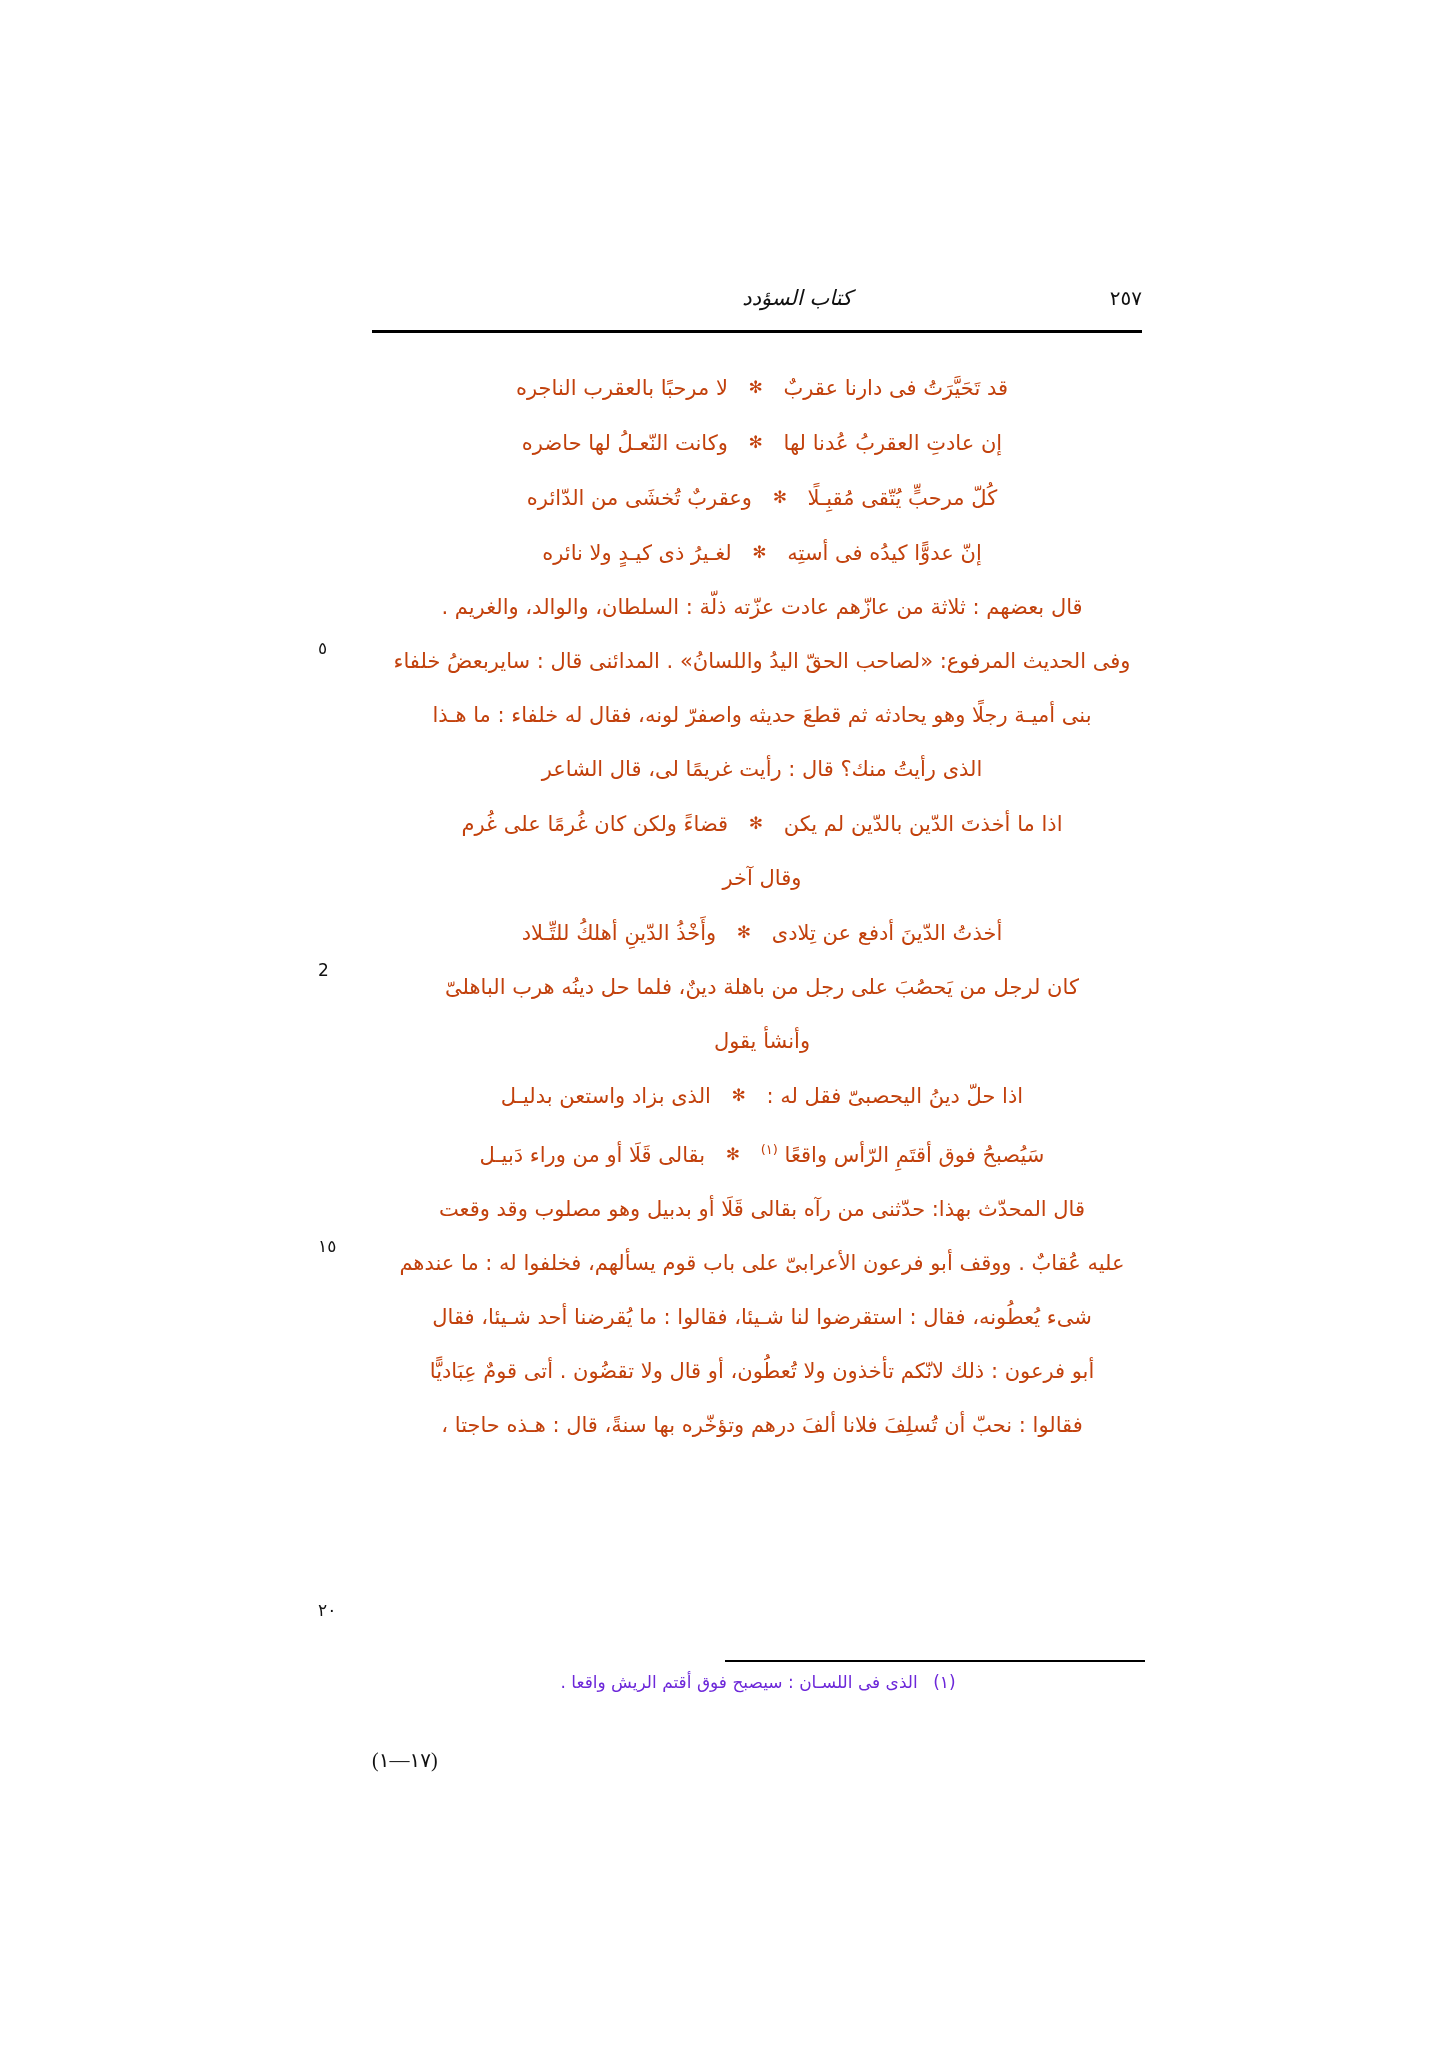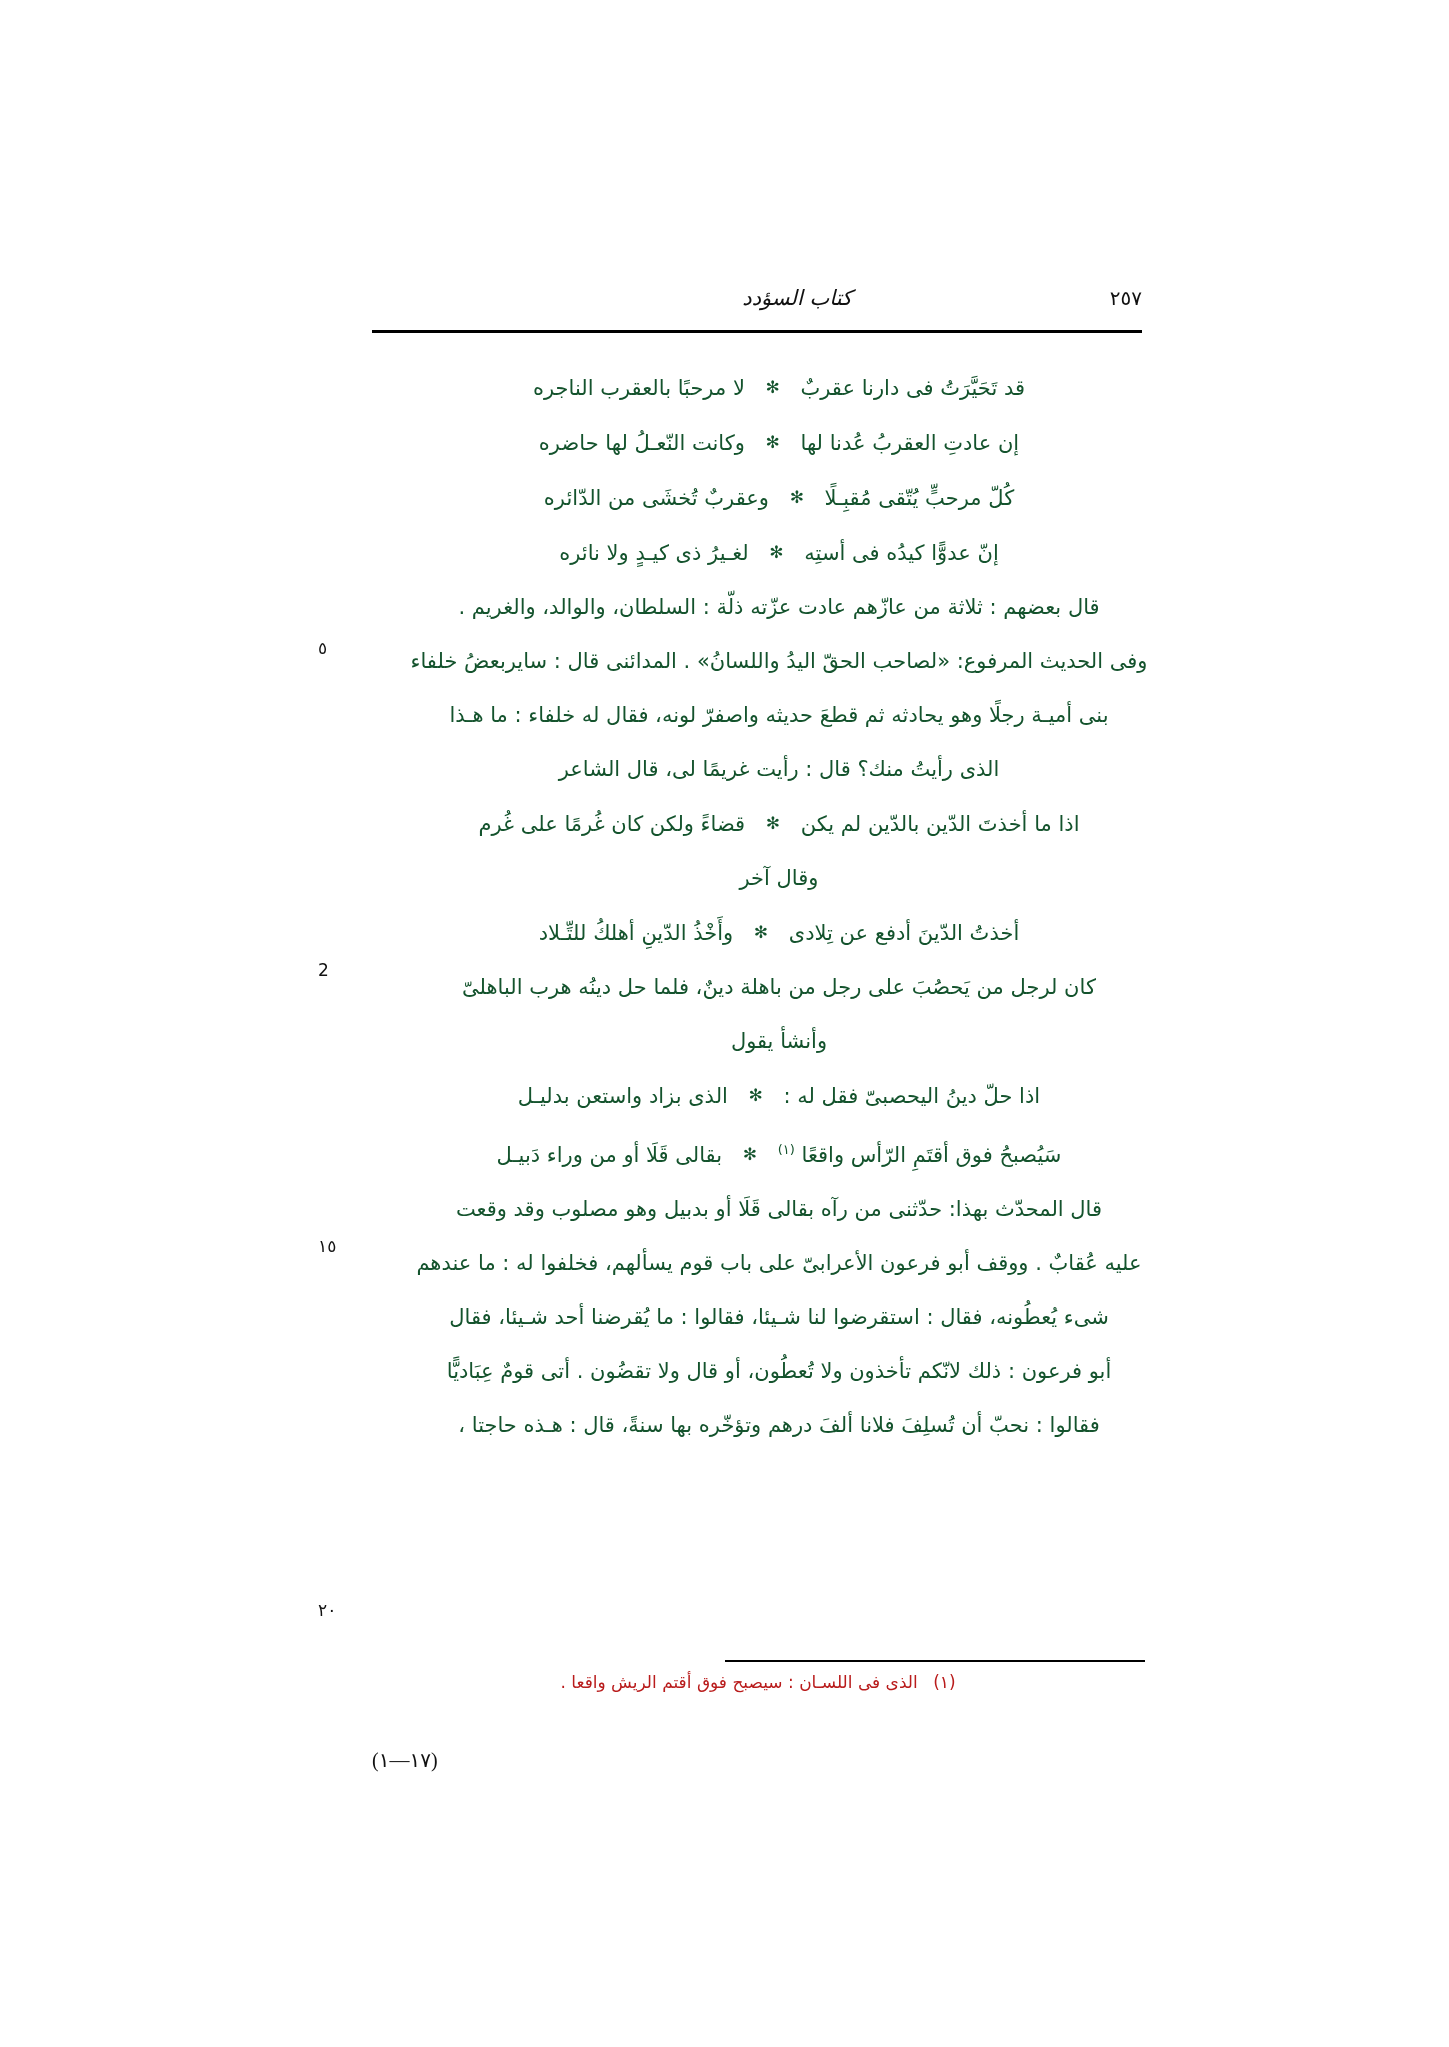--- a/index.html
+++ b/index.html
@@ -59,25 +59,25 @@
     left: 372px;
     width: 770px;
     height: 3px;
     background: #000;
   }
 
   
   .content {
     position: absolute;
     top: 360px;
-    left: 393px;
+    left: 376px;
     width: 772px;
     direction: rtl;
     text-align: justify;
-    color: #14532d;
+    color: #c2410c;
   }
 
   
   .verse {
     text-align: center;
     font-size: 21px;
     line-height: 54px;
     white-space: nowrap;
     direction: rtl;
   }
@@ -117,21 +117,21 @@
     background: #000;
   }
   .footnote {
     position: absolute;
     top: 1672px;
     left: 372px;
     width: 772px;
     direction: rtl;
     text-align: center;
     font-size: 17px;
-    color: #b91c1c;
+    color: #6d28d9;
     white-space: nowrap;
   }
   .footnote .fn-mark { margin-left: 10px; }
 
   .signature {
     position: absolute;
     top: 1748px;
     left: 372px;
     width: 110px;
     text-align: left;

